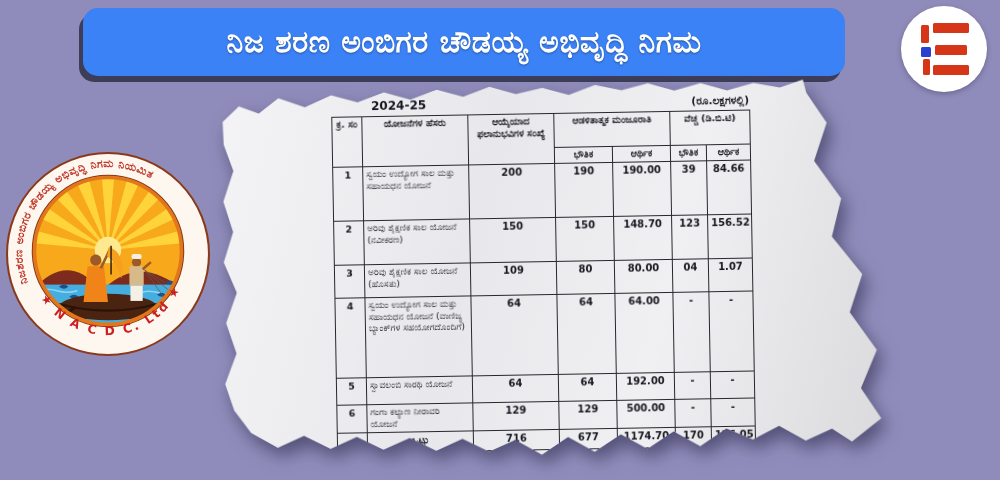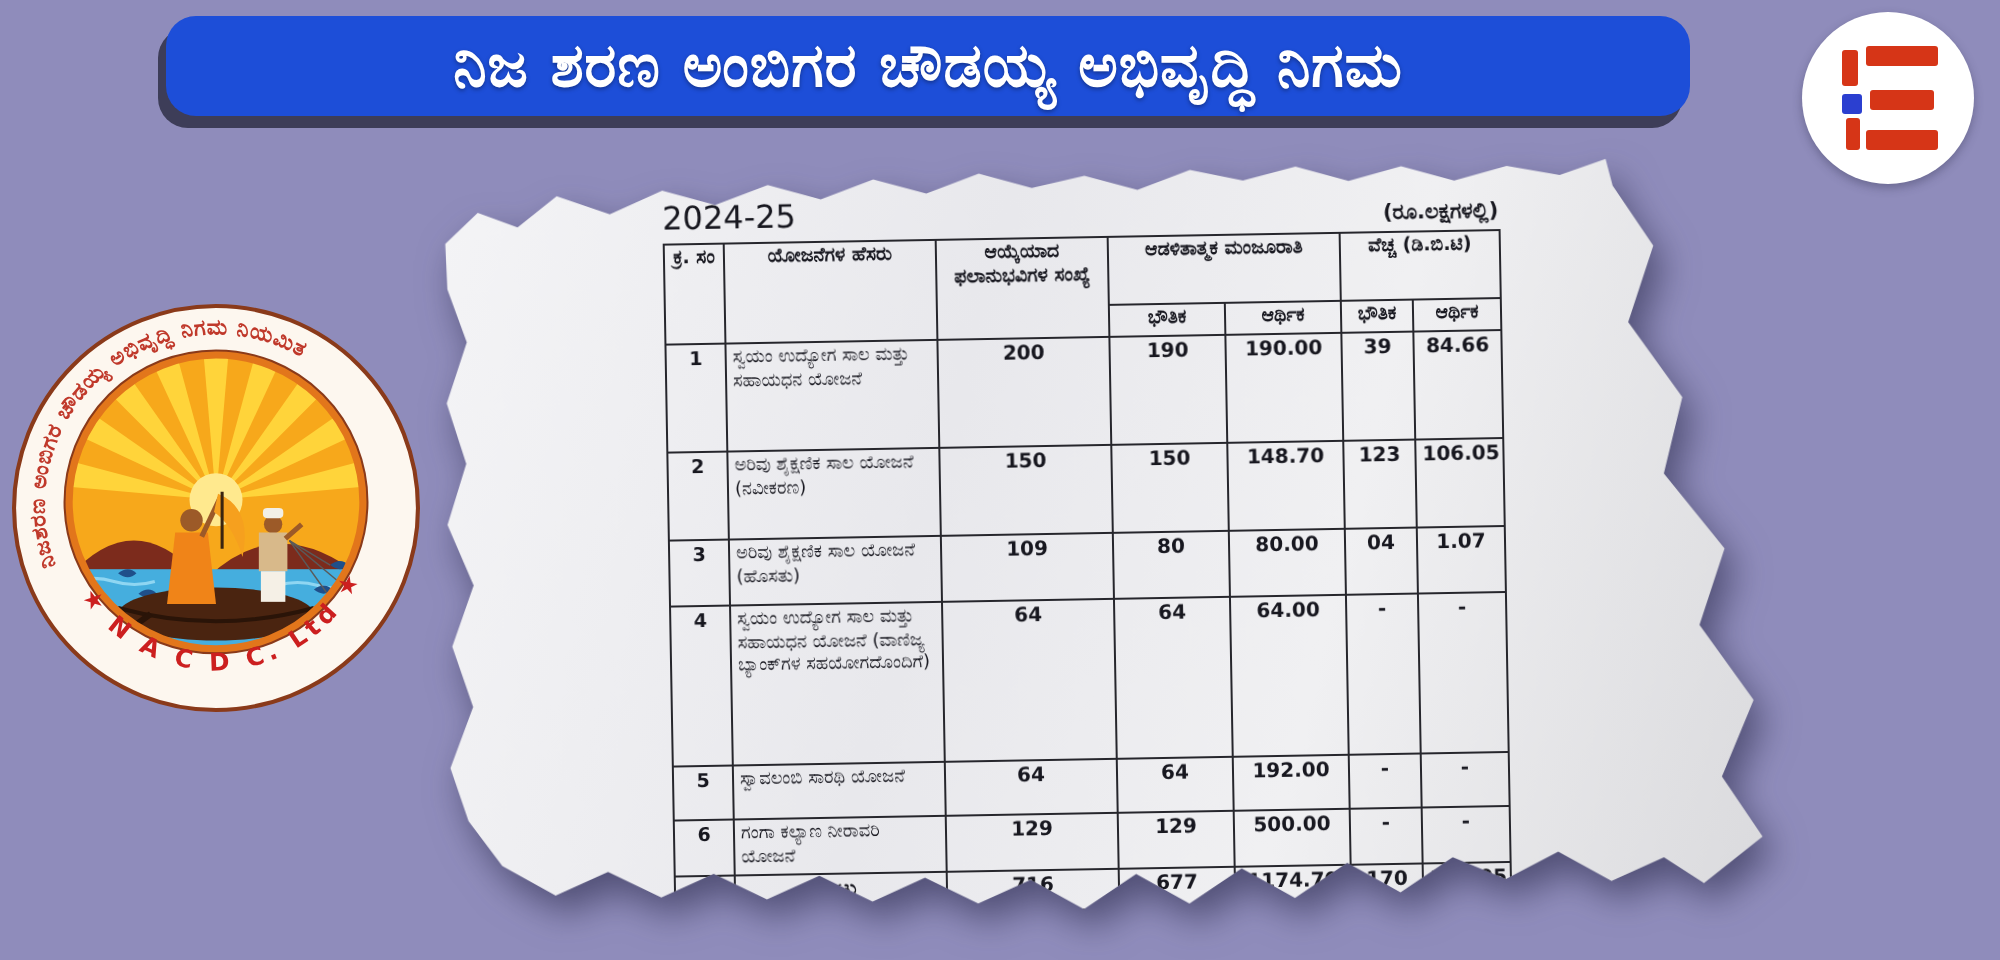--- a/index.html
+++ b/index.html
@@ -5,22 +5,22 @@
   * { margin:0; padding:0; box-sizing:border-box; }
   html,body { width:1000px; height:480px; overflow:hidden; }
   body {
     position:relative;
     background:#8f8cbb;
     font-family:"DejaVu Sans","Liberation Sans",sans-serif;
   }
 
   
   .banner {
-    position:absolute; left:83px; top:8px; width:762px; height:50px;
-    background:#1d4ed8; border-radius:15px;
+    position:absolute; left:83px; top:8px; width:762px; height:68px;
+    background:#3b82f6; border-radius:15px;
     box-shadow:-4px 6px 0 #3d3d58;
     display:flex; align-items:center; justify-content:center;
   }
   .banner-title {
     color:#ffffff; font-size:30px; font-weight:bold; letter-spacing:.5px;
     white-space:nowrap; text-shadow:0 1px 2px rgba(0,0,0,.35);
   }
 
   
   .corner-logo {
@@ -55,21 +55,21 @@
       73% 1%,77% 3%,81% 1.2%,85% 2.5%,88.5% .5%,89% 4%,92% 12%,90% 22%,94% 32%,
       92.5% 42%,97% 52%,95% 62%,99% 72%,96.5% 82%,99.5% 90%,95% 96%,92% 92.5%,
       88% 95.5%,84% 91.5%,80% 95%,76% 92%,72% 96.5%,68% 92.5%,64% 97%,60% 93%,
       56% 97.5%,52% 93.5%,48% 98%,44% 94%,40% 97%,36% 93.5%,32% 96.5%,28% 93%,
       24% 96%,20% 92.5%,16% 95.5%,12% 92%,8% 95%,4% 91%,1.5% 85%,.2% 78%,2% 70%,
       .5% 62%,2.2% 54%,.3% 46%,1.8% 38%,.4% 30%,2% 22%,.6% 15%);
     position:relative; color:#17171f;
   }
   .table-wrap { position:absolute; left:112px; top:14px; width:418px; }
   .cap-line { display:flex; justify-content:space-between; align-items:flex-end; margin-bottom:3px; }
-  .year-label { font-size:16px; font-weight:normal; }
+  .year-label { font-size:12px; font-weight:bold; margin-left:40px; }
   .unit-label { font-size:10.5px; font-weight:bold; }
 
   table { border-collapse:collapse; width:418px; table-layout:fixed; }
   th,td { border:1.6px solid #26262c; vertical-align:top; padding:2px 3px; }
   thead th { font-size:9.5px; font-weight:bold; text-align:center; line-height:1.25; padding:1px 2px; }
   td.num  { font-size:9.5px; text-align:center; font-weight:600; }
   td.scheme { font-size:9px; line-height:1.3; text-align:left; }
   td.val { font-size:10px; text-align:center; font-weight:600; }
   td.total-label { font-size:10px; font-weight:bold; text-align:center; }
   tr.rt td { font-weight:bold; }
@@ -207,21 +207,21 @@
             <td class="val">39</td>
             <td class="val">84.66</td>
           </tr>
           <tr class="r2">
             <td class="num">2</td>
             <td class="scheme">ಅರಿವು ಶೈಕ್ಷಣಿಕ ಸಾಲ ಯೋಜನೆ (ನವೀಕರಣ)</td>
             <td class="val">150</td>
             <td class="val">150</td>
             <td class="val">148.70</td>
             <td class="val">123</td>
-            <td class="val">106.05</td>
+            <td class="val">156.52</td>
           </tr>
           <tr class="r3">
             <td class="num">3</td>
             <td class="scheme">ಅರಿವು ಶೈಕ್ಷಣಿಕ ಸಾಲ ಯೋಜನೆ (ಹೊಸತು)</td>
             <td class="val">109</td>
             <td class="val">80</td>
             <td class="val">80.00</td>
             <td class="val">04</td>
             <td class="val">1.07</td>
           </tr>

